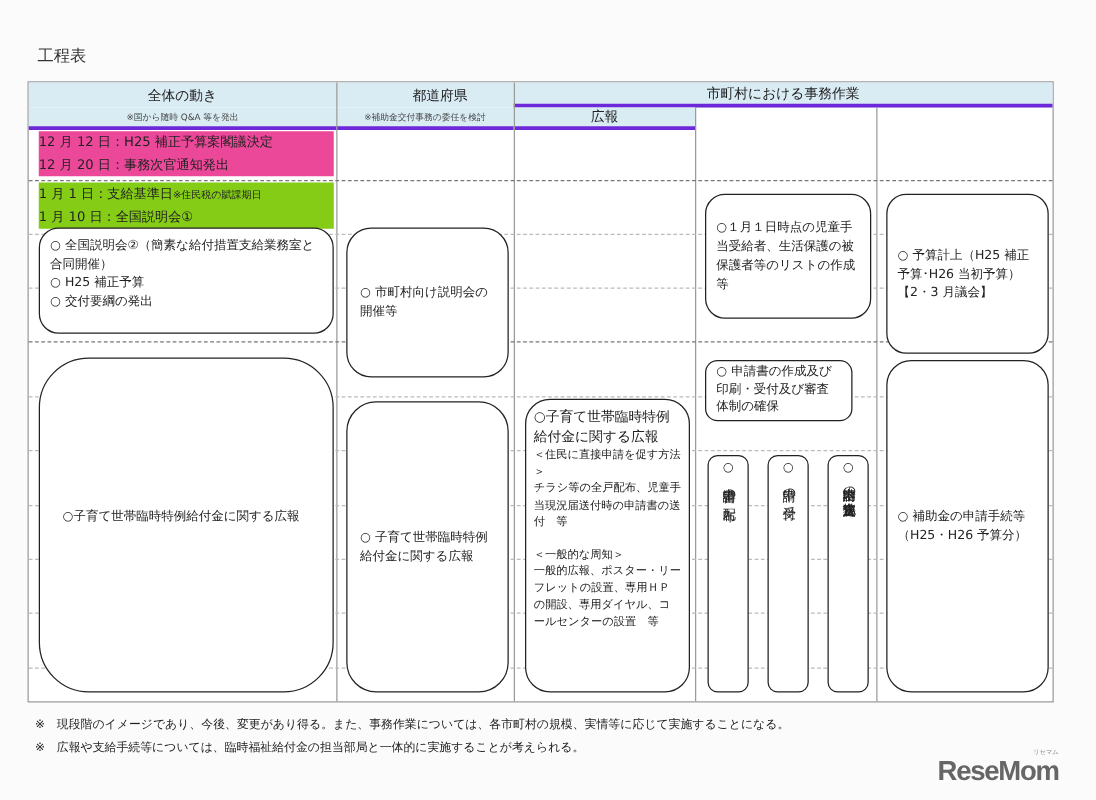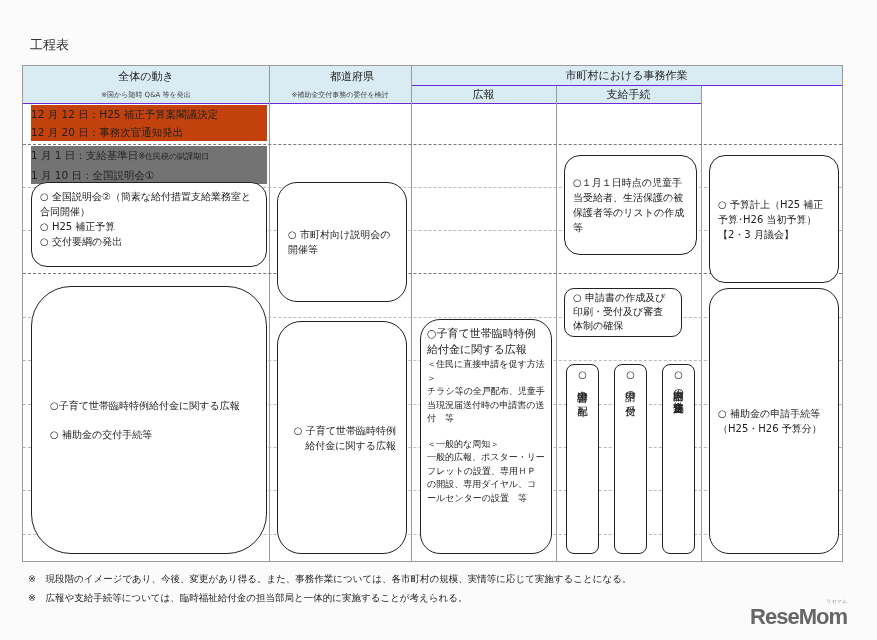--- a/index.html
+++ b/index.html
@@ -1,21 +1,21 @@
 <!DOCTYPE html>
 <html><head>
 <meta charset="utf-8">
 <style>
   html, body { margin:0; padding:0; background:#fbfbfb; }
   body { width:877px; height:640px; position:relative; overflow:hidden;
          font-family:"DejaVu Sans", "Liberation Sans", sans-serif; color:#222; }
   .abs { position:absolute; }
   .title { left:30px; top:36px; font-size:13px; color:#333; }
   .table { left:22px; top:65px; width:821px; height:497px; border:1px solid #9a9a9a; background:#fff; box-sizing:border-box; }
-  .hdr { position:absolute; background:#d9ecf4; border-bottom:1px solid #6d28d9; box-sizing:border-box;
+  .hdr { position:absolute; background:#d9ecf4; border-bottom:3px solid #6d28d9; box-sizing:border-box;
          display:flex; align-items:center; justify-content:center; font-size:11px; color:#222; }
   .sub { font-size:7px; color:#444; }
   .vline { position:absolute; top:0; bottom:0; width:0; border-left:1px solid #9a9a9a; }
   .dash { position:absolute; height:0; border-top:1px dashed #777; left:0; right:0; }
   .tick { position:absolute; height:0; border-top:1px dashed #aaa; }
   .box { position:absolute; border:1.5px solid #222; border-radius:18px; background:#fff; box-sizing:border-box;
          font-size:10px; line-height:15px; color:#222; }
   .txt { font-size:10.5px; line-height:18px; }
   .note { font-size:9.5px; color:#222; }
   .vert { writing-mode:vertical-rl; text-orientation:upright; font-size:10.5px; letter-spacing:1px; }
@@ -40,65 +40,61 @@
   </div>
   <div class="hdr" style="left:246px;top:20px;width:142px;height:18px;">
     <span class="sub">※補助金交付事務の委任を検討</span>
   </div>
   <div class="hdr" style="left:388px;top:0;width:431px;height:20px;">
     <span>市町村における事務作業</span>
   </div>
   <div class="hdr" style="left:388px;top:20px;width:145px;height:18px;text-align:center;">
     <span>広報</span>
   </div>
-  <div class="hdr" style="left:533px;top:20px;width:145px;height:18px;">
-    <span>支給手続</span>
-  </div>
 
   <div class="vline" style="left:246px;"></div>
   <div class="vline" style="left:388px;"></div>
   <div class="vline" style="left:533px;top:20px;"></div>
   <div class="vline" style="left:678px;top:20px;"></div>
 
   <div class="dash" style="top:78px;"></div>
   <div class="dash" style="top:207px;"></div>
 
   <div class="tick" style="top:121px;left:0;right:0;border-top-color:#bbb;"></div>
   <div class="tick" style="top:164px;left:0;right:0;border-top-color:#bbb;"></div>
   <div class="tick" style="top:251px;left:0;right:0;border-top-color:#bbb;"></div>
   <div class="tick" style="top:294px;left:0;right:0;border-top-color:#bbb;"></div>
   <div class="tick" style="top:338px;left:0;right:0;border-top-color:#bbb;"></div>
   <div class="tick" style="top:381px;left:0;right:0;border-top-color:#bbb;"></div>
   <div class="tick" style="top:424px;left:0;right:0;border-top-color:#bbb;"></div>
   <div class="tick" style="top:468px;left:0;right:0;border-top-color:#bbb;"></div>
 
-  <div class="abs txt" style="left:8px;top:39px;width:236px;background:#c2410c;">
+  <div class="abs txt" style="left:8px;top:39px;width:236px;background:#ec4899;">
     <div>12 月 12 日：H25 補正予算案閣議決定</div>
     <div>12 月 20 日：事務次官通知発出</div>
   </div>
-  <div class="abs txt" style="left:8px;top:80px;width:236px;background:#737373;">
+  <div class="abs txt" style="left:8px;top:80px;width:236px;background:#84cc16;">
     <div><span>1 月 1 日：支給基準日</span><span style="font-size:8px">※住民税の賦課期日</span></div>
     <div>1 月 10 日：全国説明会①</div>
   </div>
 
   <div class="box" style="left:8px;top:116px;width:236px;height:85px;border-radius:16px;padding:6px 8px;">
     <div>○ 全国説明会②（簡素な給付措置支給業務室と合同開催）</div>
     <div>○ H25 補正予算</div>
     <div>○ 交付要綱の発出</div>
   </div>
 
   <div class="box" style="left:8px;top:220px;width:236px;height:268px;border-radius:40px;padding:0 18px;display:flex;flex-direction:column;justify-content:center;">
     <div style="margin-bottom:14px;">○子育て世帯臨時特例給付金に関する広報</div>
-    <div>○ 補助金の交付手続等</div>
   </div>
 
   <div class="box" style="left:254px;top:116px;width:130px;height:120px;border-radius:20px;padding:12px 10px;display:flex;align-items:center;">
     <div>○ 市町村向け説明会の開催等</div>
   </div>
-  <div class="box" style="left:254px;top:255px;width:130px;height:233px;border-radius:24px;padding:0 10px;display:flex;align-items:center;text-align:right;">
+  <div class="box" style="left:254px;top:255px;width:130px;height:233px;border-radius:24px;padding:0 10px;display:flex;align-items:center;">
     <div>○ 子育て世帯臨時特例給付金に関する広報</div>
   </div>
 
   <div class="box" style="left:397px;top:253px;width:132px;height:235px;border-radius:20px;padding:6px 6px;font-size:9px;line-height:13.5px;">
     <div style="font-size:11px;line-height:16px;">○子育て世帯臨時特例給付金に関する広報</div>
     <div>＜住民に直接申請を促す方法＞</div>
     <div style="margin-bottom:12px;">チラシ等の全戸配布、児童手当現況届送付時の申請書の送付　等</div>
     <div>＜一般的な周知＞</div>
     <div>一般的広報、ポスター・リーフレットの設置、専用ＨＰの開設、専用ダイヤル、コールセンターの設置　等</div>
   </div>

